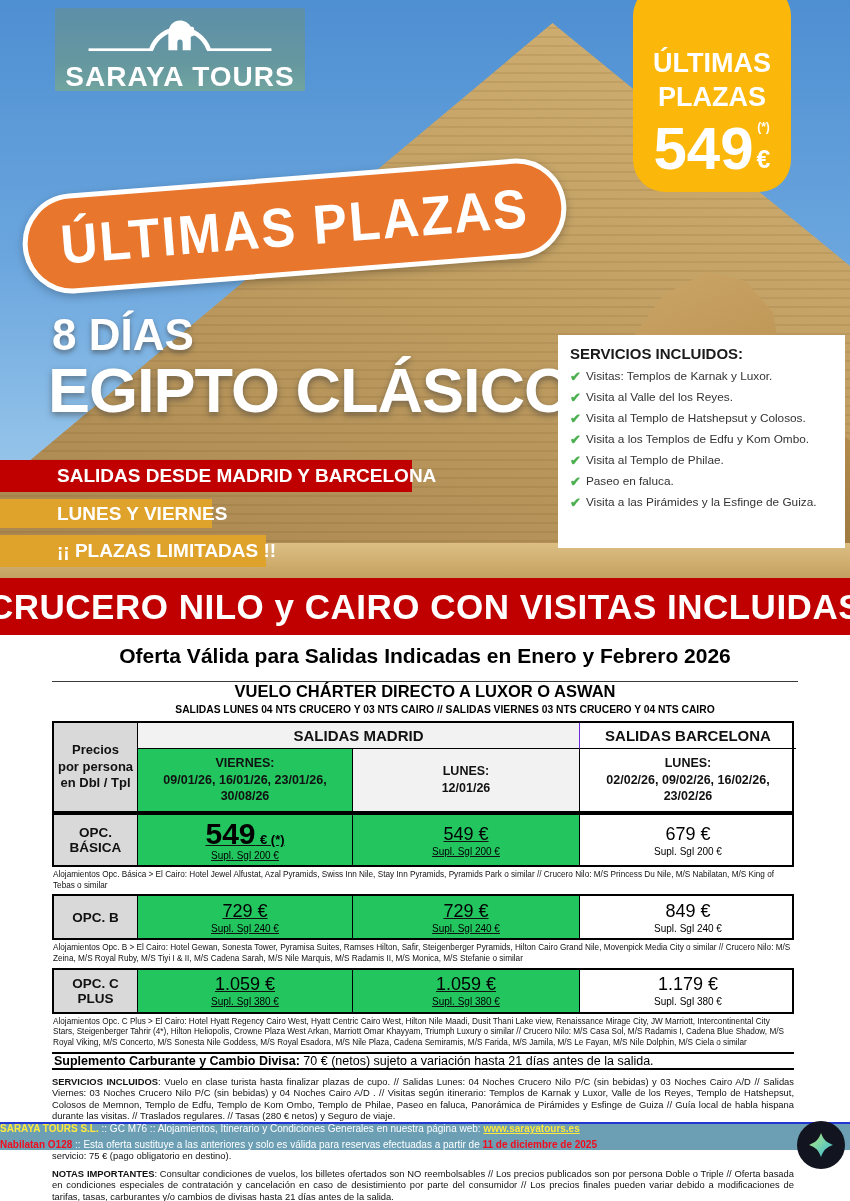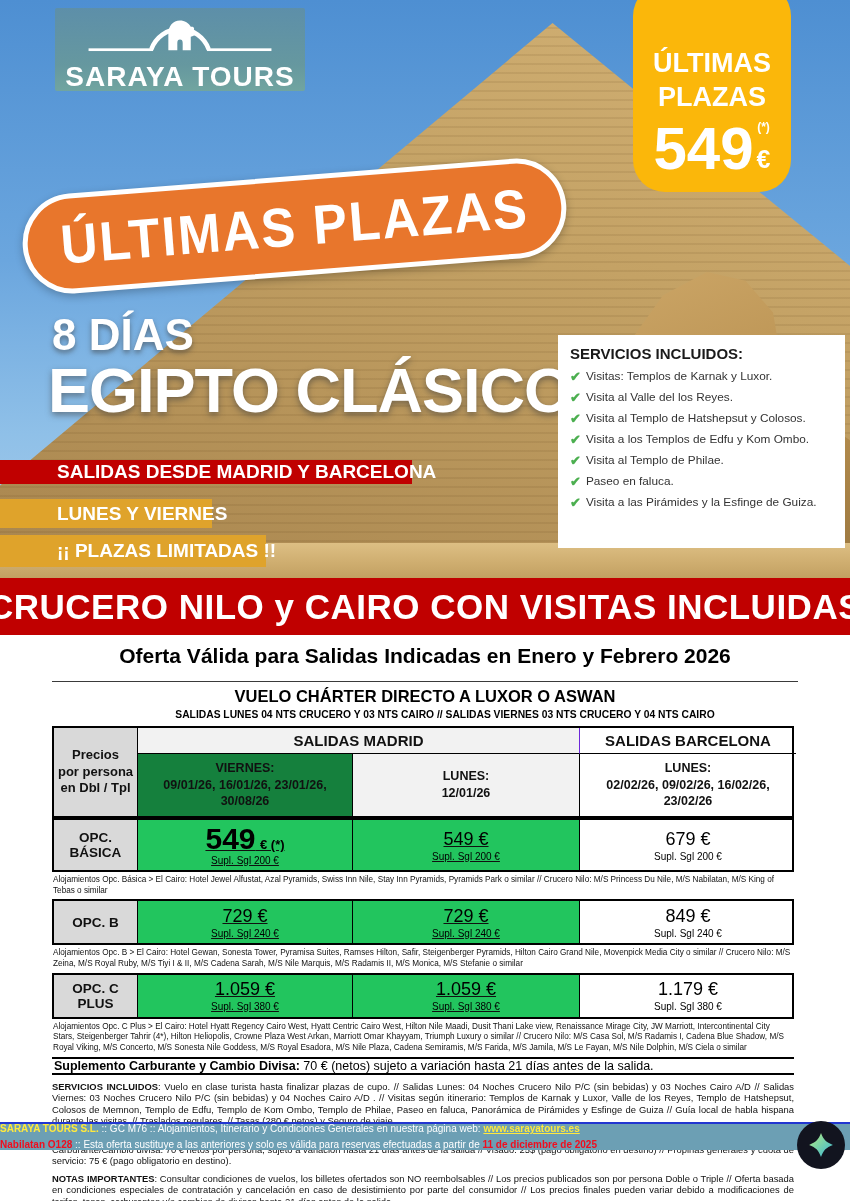--- a/index.html
+++ b/index.html
@@ -50,55 +50,55 @@
   .ribbon span{color:#fff;font-weight:bold;font-size:51px;letter-spacing:2px;white-space:nowrap;
         transform:scaleY(1.08);}
 
   .days{position:absolute;left:52px;top:310px;color:#fff;font-weight:bold;font-size:44px;
         text-shadow:0 3px 5px rgba(60,60,60,.55);}
   .big-title{position:absolute;left:48px;top:354px;color:#fff;font-weight:bold;font-size:63px;
         letter-spacing:-1px;text-shadow:0 3px 6px rgba(60,60,60,.55);white-space:nowrap;}
 
   .band{position:absolute;left:0;display:flex;align-items:center;padding-left:57px;color:#fff;
         font-weight:bold;font-size:19px;white-space:nowrap;}
-  .band-red{top:460px;width:412px;height:24px;background:#c00000;}
+  .band-red{top:460px;width:412px;height:32px;background:#c00000;}
   .band-gold1{top:499px;width:212px;height:29px;background:#dfa32b;}
   .band-gold2{top:535px;width:266px;height:32px;background:#dfa32b;}
 
   
   .services{position:absolute;left:558px;top:335px;width:287px;height:213px;background:#fff;
         padding:10px 12px 8px;}
   .services .svc-title{font-weight:bold;font-size:15px;color:#1a1a1a;margin-bottom:6px;}
   .svc-item{display:flex;align-items:flex-start;margin:8px 0;font-size:11.8px;color:#333;line-height:1.1;}
   .svc-item .check{color:#4caf50;font-size:13px;font-weight:bold;margin-right:5px;line-height:1;}
 
   
   .crucero{position:absolute;left:0;top:578px;width:850px;height:57px;background:#c00000;
         display:flex;align-items:center;justify-content:center;}
   .crucero span{color:#fff;font-weight:bold;font-size:35px;letter-spacing:.5px;white-space:nowrap;}
 
   
   .lower{position:absolute;left:0;top:635px;width:850px;color:#111;}
   .offer{margin-top:9px;text-align:center;font-weight:bold;font-size:21px;color:#000;}
   .rule{margin:13px 52px 0;border-top:1.5px solid #3a3a3a;}
-  .t-title{margin-top:5px;text-align:center;font-weight:bold;font-size:16.5px;color:#000;}
+  .t-title{text-align:center;font-weight:bold;font-size:16.5px;color:#000;}
   .t-sub{margin-top:3px;text-align:center;font-weight:bold;font-size:10.3px;color:#000;padding-left:40px;}
 
   .table-wrap{margin:6px 52px 0;width:742px;}
   .thead{display:grid;grid-template-columns:84px 214px 227px 217px;grid-template-rows:26px 62px;
         border:2px solid #000;}
   .thead>div{display:flex;flex-direction:column;align-items:center;justify-content:center;text-align:center;}
   .corner{grid-column:1;grid-row:1/3;background:#d9d9d9;border-right:1px solid #000;
         font-weight:bold;font-size:13px;line-height:1.3;}
   .gh-madrid{grid-column:2/4;grid-row:1;background:#f2f2f2;border-bottom:1px solid #000;
         font-weight:bold;font-size:15px;}
   .gh-bcn{grid-column:4;grid-row:1;border-left:1px solid #6d28d9;border-bottom:1px solid #000;
         font-weight:bold;font-size:15px;}
   .ch{font-weight:bold;font-size:12.5px;line-height:1.35;}
-  .ch1{grid-column:2;grid-row:2;background:#15803d;}
+  .ch1{grid-column:2;grid-row:2;background:#22c55e;}
   .ch2{grid-column:3;grid-row:2;background:#f2f2f2;border-left:1px solid #000;}
   .ch3{grid-column:4;grid-row:2;border-left:1px solid #000;}
 
   .trow{display:grid;grid-template-columns:84px 214px 227px 217px;border:2px solid #000;}
   .trow .rlabel{background:#d9d9d9;display:flex;align-items:center;justify-content:center;
         font-weight:bold;font-size:13.5px;border-right:1px solid #000;text-align:center;}
   .pcell{text-align:center;display:flex;flex-direction:column;justify-content:center;gap:1px;padding:4px 0;}
   .pcell + .pcell{border-left:1px solid #000;}
   .pcell.shade{background:#22c55e;text-decoration:underline;}
   .trow.featured{min-height:52px;}

